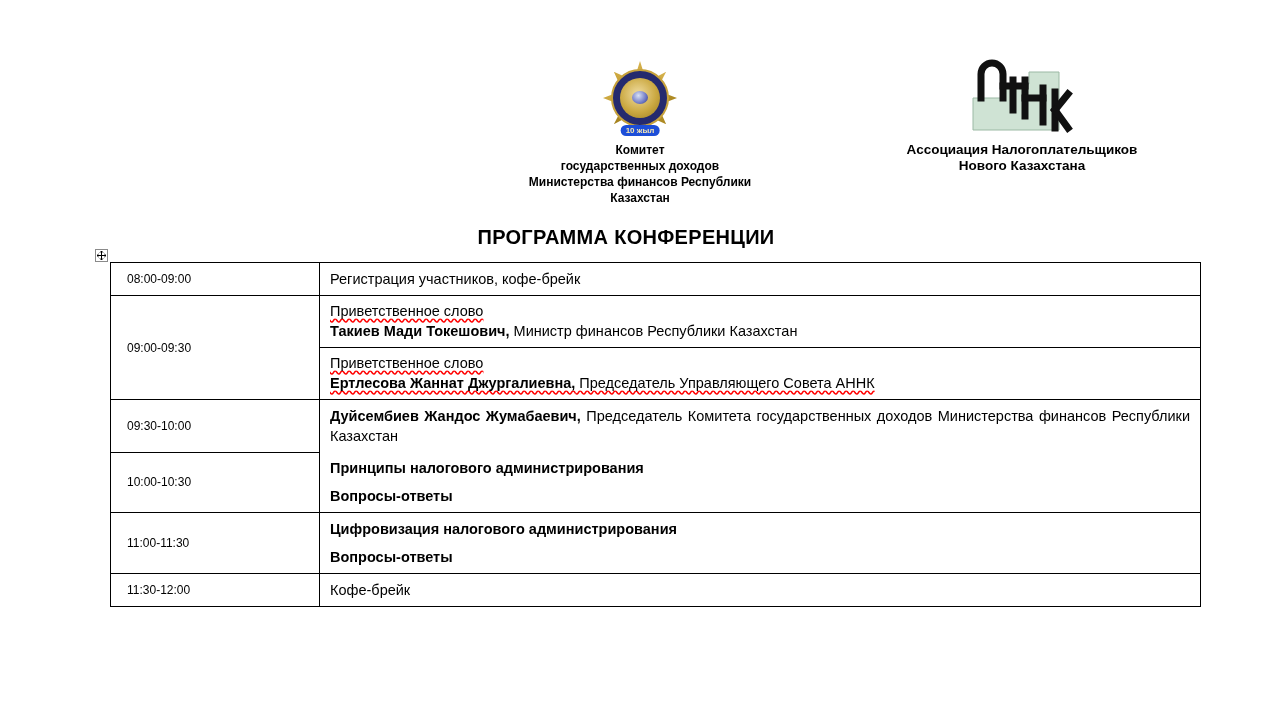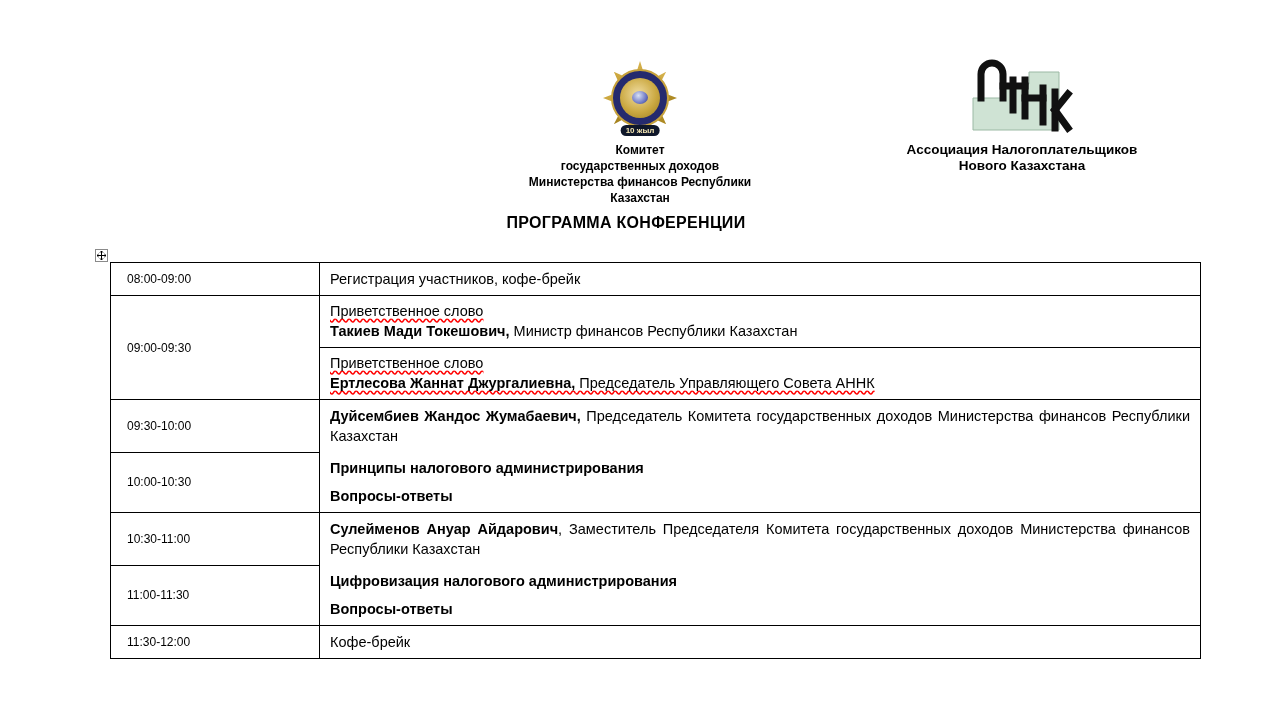--- a/index.html
+++ b/index.html
@@ -153,21 +153,21 @@
     border-radius: 50%;
     background: radial-gradient(circle at 40% 35%, #d9e2f5 0%, #6e78c4 60%, #2b3173 100%);
   }
   .kgd-badge {
     position: absolute;
     left: 50%; bottom: 2px;
     transform: translateX(-50%);
     font-size: 8px;
     font-weight: bold;
     color: #f4e6b4;
-    background: #0f172a;
+    background: #1d4ed8;
     border-radius: 7px;
     padding: 0 5px;
     line-height: 11px;
     white-space: nowrap;
   }
   .kgd-caption {
     font-size: 12px;
     font-weight: bold;
     line-height: 16px;
   }
@@ -183,24 +183,24 @@
   }
   .annk-caption {
     font-size: 13.5px;
     font-weight: bold;
     line-height: 16px;
   }
 
   
   .doc-title {
     position: absolute;
-    left: 0; top: 214px;
+    left: 0; top: 226px;
     width: 1252px;
     text-align: center;
-    font-size: 16px;
+    font-size: 20px;
     font-weight: bold;
     letter-spacing: .3px;
   }
 
   
   .table-handle {
     position: absolute;
     left: 95px;
     top: 249px;
     width: 13px;
@@ -378,30 +378,20 @@
         <div class="cell-time">10:00-10:30</div>
       </td>
       <td class="nt">
         <div class="cell-body">
           <p><b>Принципы налогового администрирования</b></p>
           <p><b>Вопросы-ответы</b></p>
         </div>
       </td>
     </tr>
 
-    <tr>
-      <td>
-        <div class="cell-time">10:30-11:00</div>
-      </td>
-      <td class="nb">
-        <div class="cell-body justify">
-          <p><b>Сулейменов Ануар Айдарович</b><span>, Заместитель Председателя Комитета государственных доходов Министерства финансов Республики Казахстан</span></p>
-        </div>
-      </td>
-    </tr>
 
     <tr>
       <td>
         <div class="cell-time">11:00-11:30</div>
       </td>
       <td class="nt">
         <div class="cell-body">
           <p><b>Цифровизация налогового администрирования</b></p>
           <p><b>Вопросы-ответы</b></p>
         </div>

